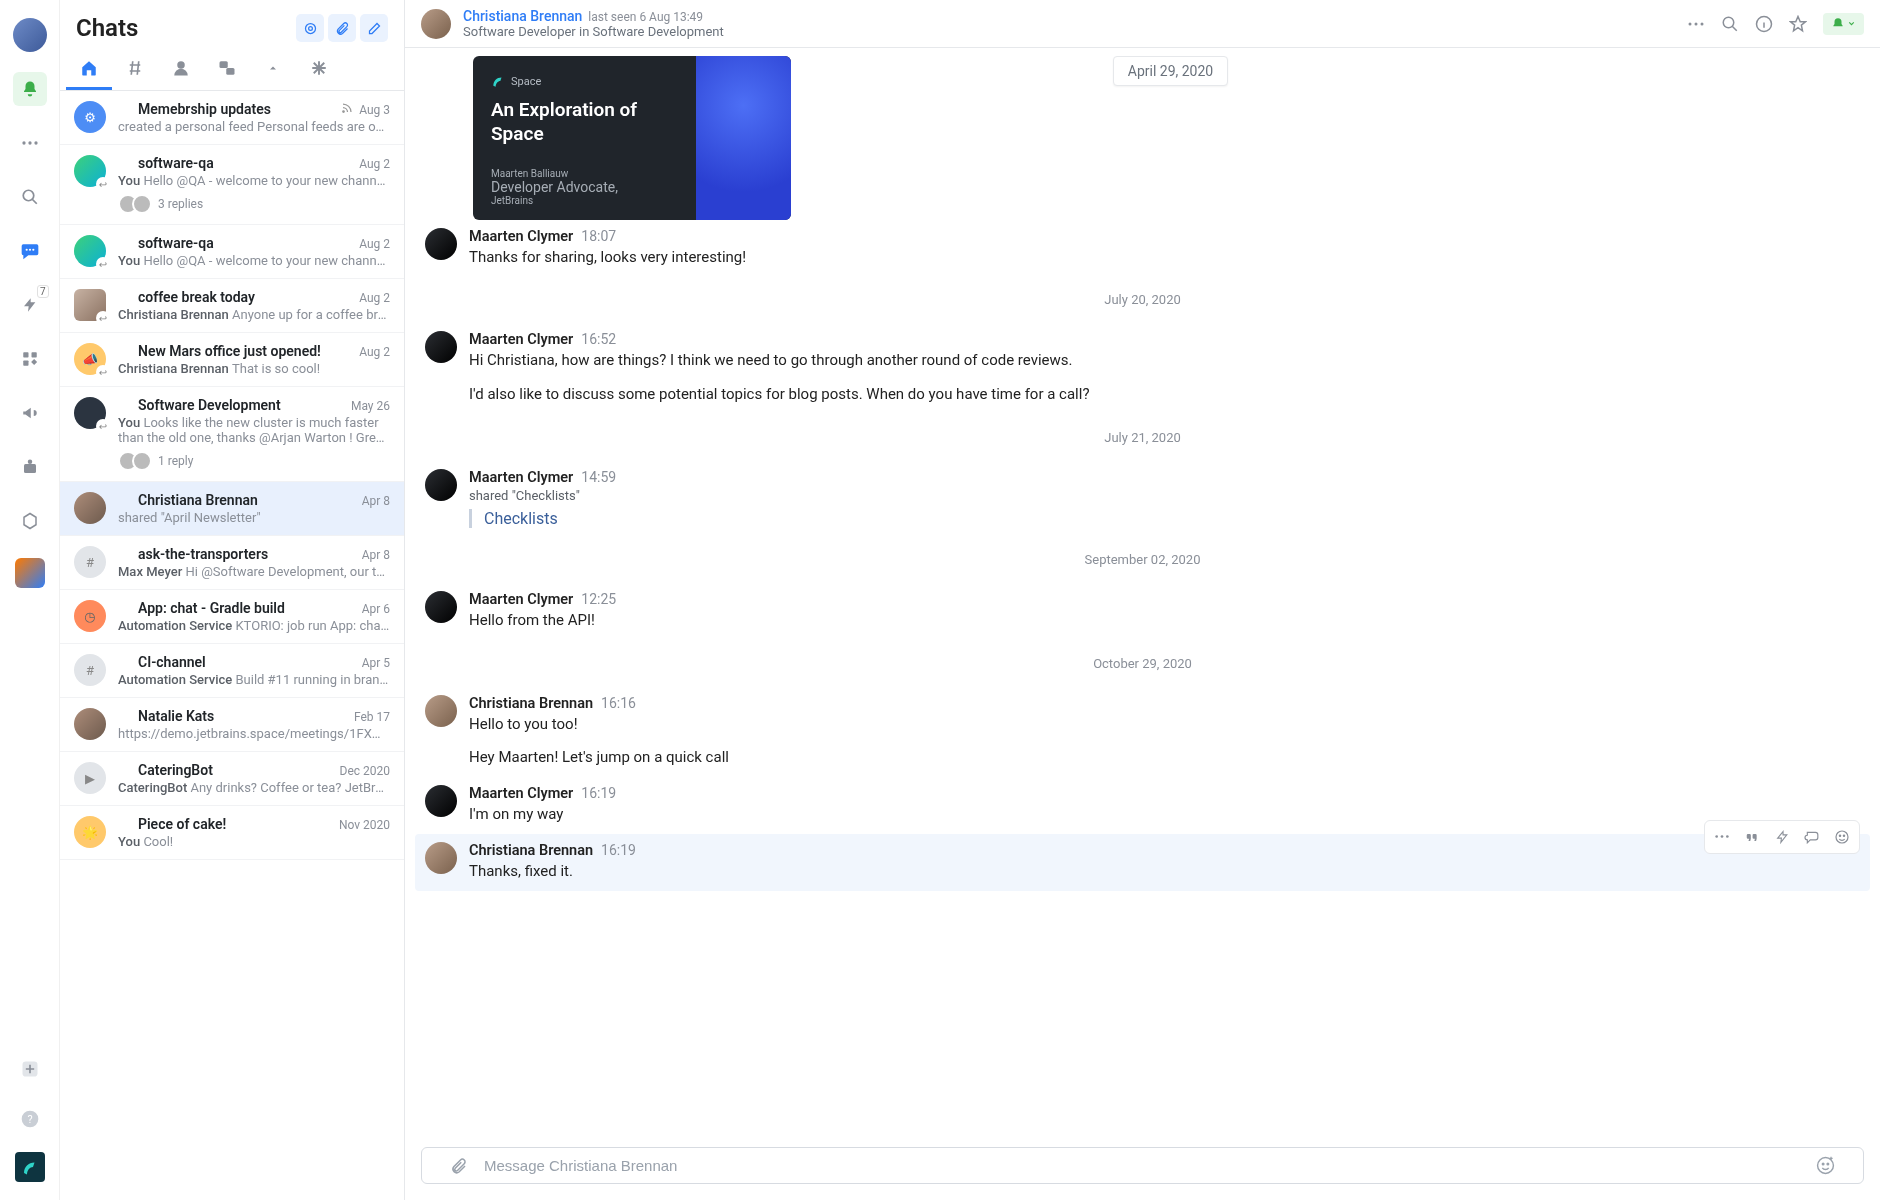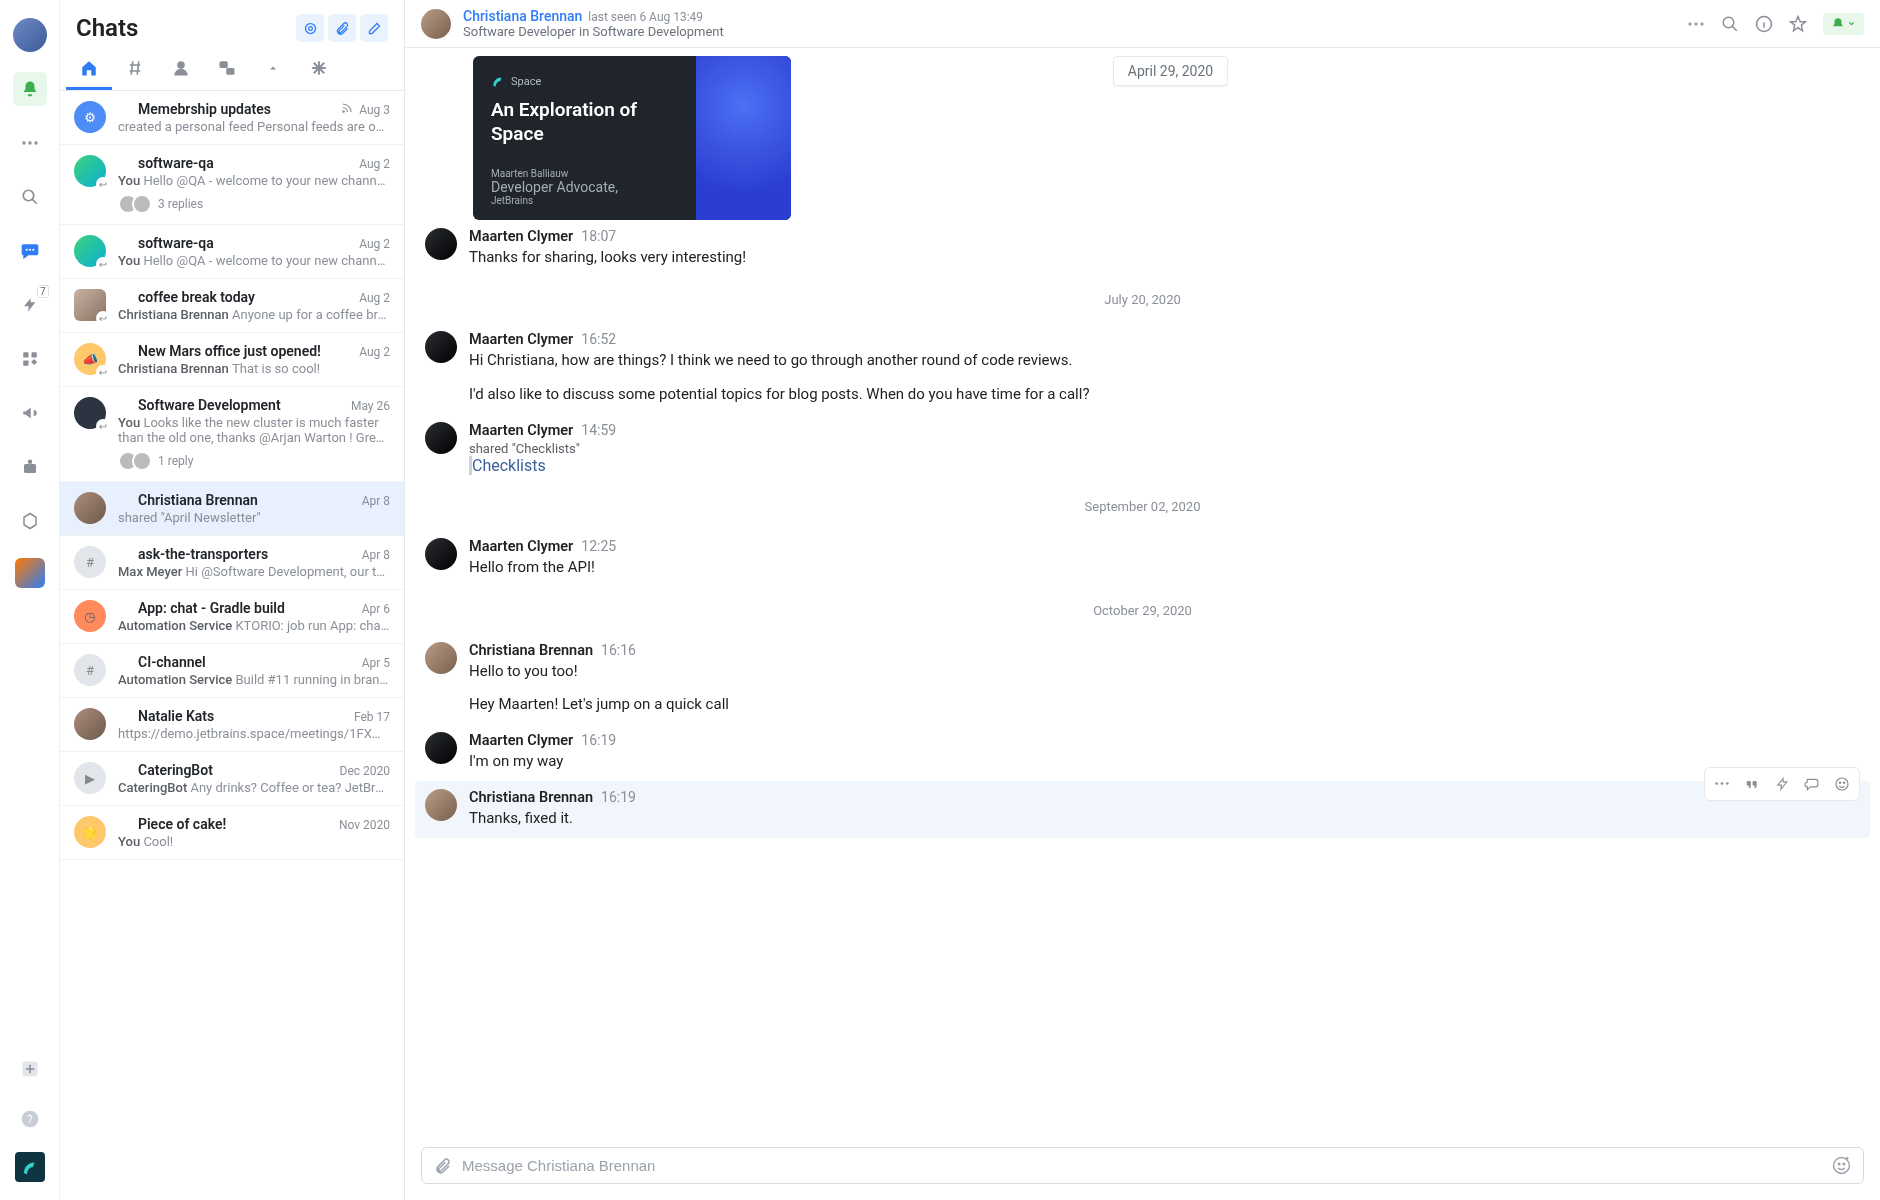--- a/index.html
+++ b/index.html
@@ -79,30 +79,30 @@
 .msg { display:flex; gap:12px; padding:8px 0;}
 .msg .mav { width:32px; height:32px; border-radius:50%; flex-shrink:0;}
 .mav.m1 { background:linear-gradient(135deg,#2b2e33,#000);}
 .mav.m2 { background:linear-gradient(135deg,#b89c88,#7a614d);}
 .mbody { flex:1;}
 .mhead { display:flex; align-items:baseline; gap:8px;}
 .mname { font-weight:650; font-size:14.5px;}
 .mtime { font-size:14px; color:#8a8f98;}
 .mtext { font-size:15px; color:#222; margin-top:2px; line-height:1.45;}
 .mtext2 { margin-top:12px;}
-.checklist-share { border-left:3px solid #c8d1de; }
+.checklist-share { border-left:3px solid #c8d1de; padding-left:12px; margin-top:6px;}
 .checklist-link { color:#3a5f9a; font-size:16px;}
 .shared-note { font-size:13px; color:#5a5f66; margin-top:2px;}
 
 .msg.highlight { background:#f1f6fd; border-radius:4px; margin:0 -10px; padding:8px 10px; position:relative;}
 .hover-actions { position:absolute; right:10px; top:-14px; background:#fff; border:1px solid #e6e8eb; border-radius:6px; display:flex; padding:2px;}
 .hover-actions .ha { width:30px; height:28px; display:flex; align-items:center; justify-content:center; color:#8a8f98; cursor:pointer;}
 
 .composer { border-top:0; padding: 8px 16px 16px 16px;}
-.compbox { border:1px solid #d7dbe1; border-radius:6px; display:flex; align-items:center; padding:8px 12px; gap:10px;}
+.compbox { border:1px solid #d7dbe1; border-radius:6px; display:flex; align-items:center; padding:8px 28px; gap:16px;}
 .compbox input { border:0; outline:0; flex:1; font-size:15px; color:#333; background:transparent;}
 .compbox input::placeholder{ color:#9aa2ac;}
 .compbox .cic { color:#9aa2ac; cursor:pointer;}
 
 svg { display:block; }
 </style>
 </head>
 <body>
 
 <div class="app">
@@ -487,20 +487,21 @@
             <div class="mav m1"></div>
             <div class="mbody">
               <div class="mhead">
                 <span class="mname">Maarten Clymer</span>
                 <span class="mtime">16:52</span>
               </div>
               <div class="mtext">Hi Christiana, how are things? I think we need to go through another round of code reviews.</div>
               <div class="mtext mtext2">I'd also like to discuss some potential topics for blog posts. When do you have time for a call?</div>
             </div>
           </div>
+          <div class="date-div">July 21, 2020</div>
           <div class="msg">
             <div class="mav m1"></div>
             <div class="mbody">
               <div class="mhead">
                 <span class="mname">Maarten Clymer</span>
                 <span class="mtime">14:59</span>
               </div>
               <div class="shared-note">shared "Checklists"</div>
               <div class="checklist-share"><span class="checklist-link">Checklists</span></div>
             </div>

